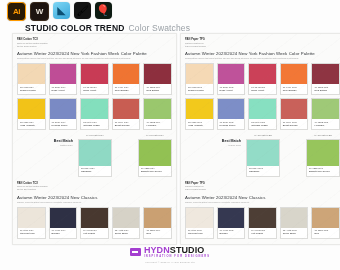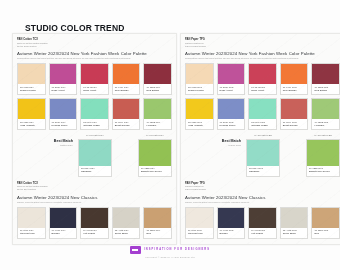--- a/index.html
+++ b/index.html
@@ -76,23 +76,41 @@
   .foot-name .p1{color:#a43fd0;}
   .foot-name .p2{color:#1c1c1c;}
   .foot-tag{font-size:2.6px;color:#a43fd0;letter-spacing:1.1px;margin-top:1px;font-weight:bold;}
   .foot-url{font-size:2.4px;color:#b0b0b0;margin-top:2px;letter-spacing:.2px;}
 </style>
 </head>
 <body>
 
 <div class="canvas">
 
+  <div class="icons">
+    <div class="app app-ai">
+        <span>Ai</span>
+      </div>
+    <div class="app app-w">
+        <span>W</span>
+      </div>
+    <div class="app app-af">
+        <span>◣</span>
+      </div>
+    <div class="app app-pr">
+        <span>🖌</span>
+      </div>
+    <div class="app app-cd">
+        <span>🎈</span>
+      </div>
+  </div>
 
   <div class="hdr">
     <span class="hdr-a">STUDIO COLOR TREND</span>
+    <span class="hdr-b">Color Swatches</span>
   </div>
 
   <div class="sheets">
 
     <div class="sheet">
       <div class="wm"></div>
       <div class="brandline">PAN Cotton TCX</div>
       <div class="brandsub">Spun on Cotton Swatch Fashion</div>
       <div class="brandsub">Textile Color System</div>
 
@@ -405,19 +423,22 @@
     </div>
 
   </div>
 
   <div class="foot">
     <div class="foot-row">
       <div class="foot-mark" style="background: rgb(164, 63, 208);">
           <i></i>
         </div>
       <div class="foot-txt">
+        <div class="foot-name">
+          <span class="p1">HYDN</span><span class="p2">STUDIO</span>
+        </div>
         <div class="foot-tag">INSPIRATION FOR DESIGNERS</div>
       </div>
     </div>
     <div class="foot-url">copyright © 2023 by HYDN STUDIO Ltd</div>
   </div>
 
 </div>
 
 </body></html>

